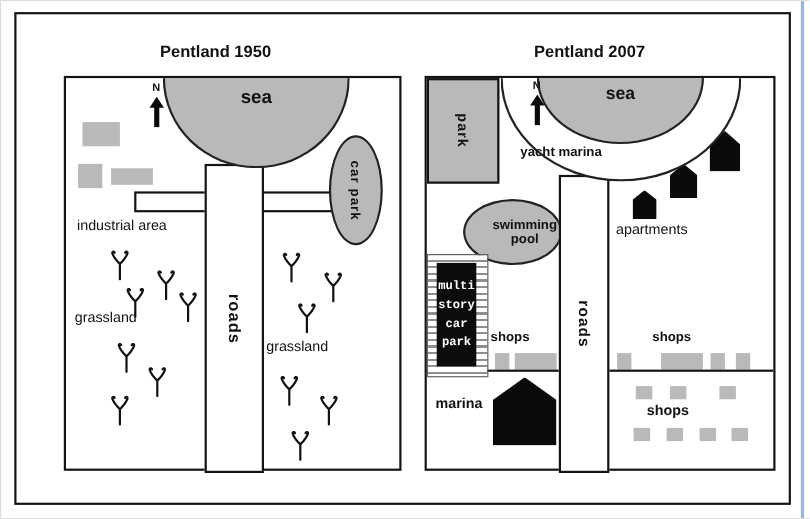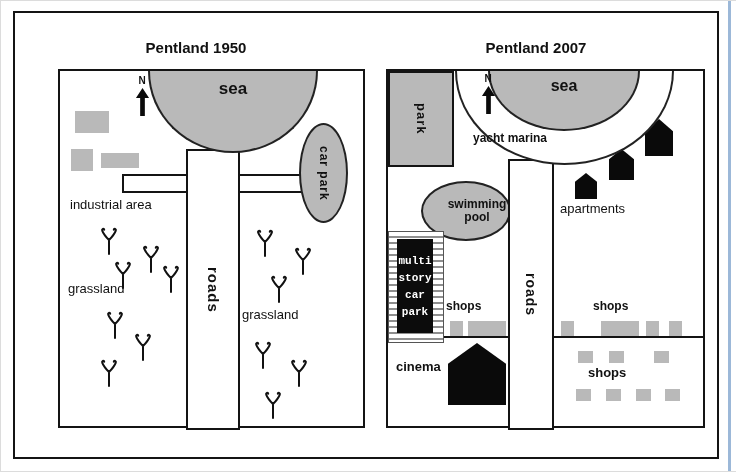--- a/index.html
+++ b/index.html
@@ -183,21 +183,21 @@
     <div class="sq" style="left:80px;top:250px;width:38px;height:15px;"></div>
     <div class="hline" style="left:0;top:265px;width:120px;"></div>
 
     <div class="lbl b ctr" style="left:205px;top:228px;width:70px;font-size:12px;">shops</div>
     <div class="sq" style="left:173px;top:250px;width:13px;height:15px;"></div>
     <div class="sq" style="left:213px;top:250px;width:38px;height:15px;"></div>
     <div class="sq" style="left:258px;top:250px;width:13px;height:15px;"></div>
     <div class="sq" style="left:281px;top:250px;width:13px;height:15px;"></div>
     <div class="hline" style="left:160px;top:265px;width:155px;"></div>
 
-    <div class="lbl b" style="left:8px;top:288px;">cinema</div>
+    <div class="lbl b" style="left:8px;top:288px;">marina</div>
     <svg class="icon" style="left:60px;top:272px;" width="58" height="62">
         <use href="#house"></use>
       </svg>
 
     <div class="sq" style="left:190px;top:280px;width:15px;height:12px;"></div>
     <div class="sq" style="left:221px;top:280px;width:15px;height:12px;"></div>
     <div class="sq" style="left:266px;top:280px;width:15px;height:12px;"></div>
     <div class="lbl b ctr" style="left:200px;top:294px;width:80px;">shops</div>
     <div class="sq" style="left:188px;top:318px;width:15px;height:12px;"></div>
     <div class="sq" style="left:218px;top:318px;width:15px;height:12px;"></div>

